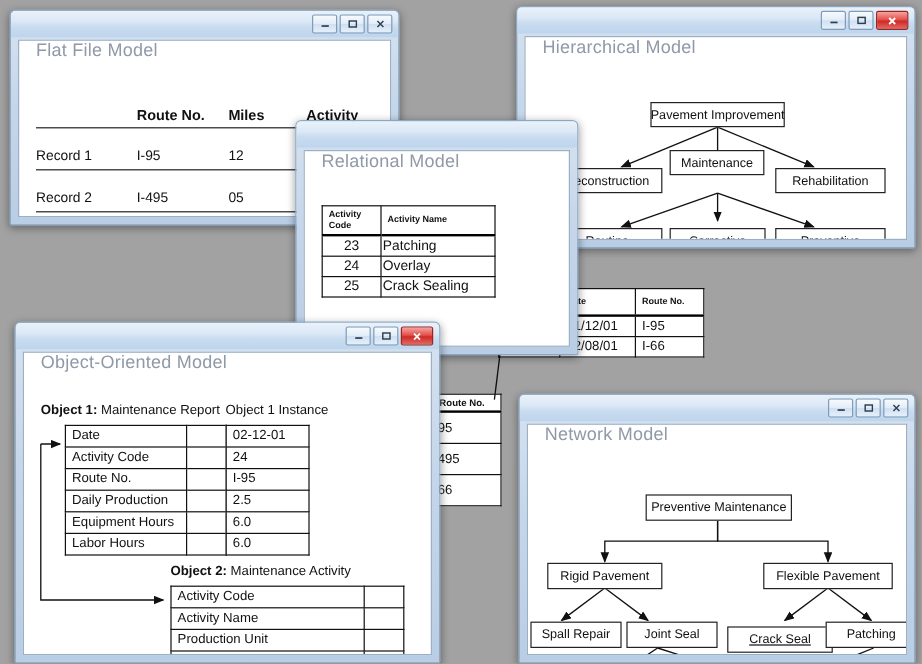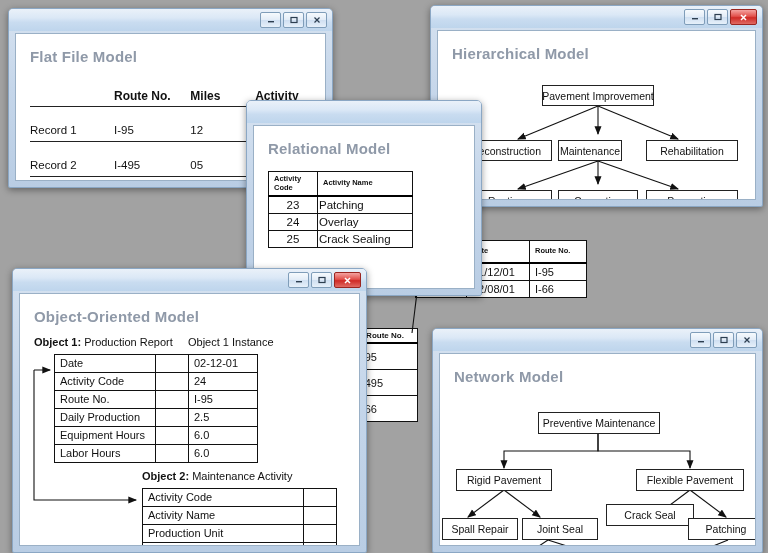--- a/index.html
+++ b/index.html
@@ -36,22 +36,22 @@
     background:linear-gradient(to bottom,#f4a3a0 0%,#e2514c 45%,#cf2a26 55%,#e06a63 100%);
     border-color:#9a2520;color:#fff;
   }
   .btn svg{display:block;}
   .client{
     position:absolute;left:6px;right:6px;top:24px;bottom:6px;
     background:#fff;border:1px solid #9ab0c6;box-sizing:border-box;
     overflow:hidden;
   }
   .wtitle{
-    position:absolute;left:14px;top:14px;
-    font-size:15px;color:#8f99a8;letter-spacing:.2px;white-space:nowrap;font-weight:bold;
+    position:absolute;left:14px;top:0;
+    font-size:15px;color:#8f99a8;letter-spacing:.2px;white-space:nowrap;
   }
   
   #win-flat{left:8px;top:8px;width:325px;height:180px;}
   .ff-table{position:absolute;left:14px;top:42px;width:292px;font-size:11.5px;color:#111;}
   .ff-row{display:flex;align-items:flex-end;height:34px;border-bottom:1.6px solid #222;}
   .ff-row.head{border-bottom:1.6px solid #222;height:30px;}
   .ff-row.head .c{font-weight:bold;font-size:12px;padding-bottom:3px;}
   .ff-row.last{border-bottom:1.6px solid #222;height:30px;}
   .ff-row .c{padding-bottom:5px;}
   .c0{width:88px;}.c1{width:80px;}.c2{width:68px;}.c3{width:70px;}
@@ -232,21 +232,21 @@
       </defs>
       <path d="M160,75 L80,108" stroke="#111" stroke-width="1.1" fill="none" marker-end="url(#ah2)"></path>
       <path d="M160,75 L160,103" stroke="#111" stroke-width="1.1" fill="none" marker-end="url(#ah2)"></path>
       <path d="M160,75 L240,108" stroke="#111" stroke-width="1.1" fill="none" marker-end="url(#ah2)"></path>
       <path d="M160,130 L80,158" stroke="#111" stroke-width="1.1" fill="none" marker-end="url(#ah2)"></path>
       <path d="M160,130 L160,153" stroke="#111" stroke-width="1.1" fill="none" marker-end="url(#ah2)"></path>
       <path d="M160,130 L240,158" stroke="#111" stroke-width="1.1" fill="none" marker-end="url(#ah2)"></path>
     </svg>
     <div class="node" style="left:104px;top:54px;width:112px;height:21px;">Pavement Improvement</div>
     <div class="node" style="left:22px;top:109px;width:92px;height:21px;">Reconstruction</div>
-    <div class="node" style="left:120px;top:109px;width:64px;height:21px;">Maintenance</div>
+    <div class="node" style="left:120px;top:94px;width:79px;height:21px;">Maintenance</div>
     <div class="node" style="left:208px;top:109px;width:92px;height:21px;">Rehabilitation</div>
     <div class="node" style="left:22px;top:159px;width:92px;height:21px;">Routine</div>
     <div class="node" style="left:120px;top:159px;width:80px;height:21px;">Corrective</div>
     <div class="node" style="left:208px;top:159px;width:92px;height:21px;">Preventive</div>
   </div>
 </div>
 
 <div class="win" id="win-rel">
   <div class="titlebar"></div>
   <div class="client">
@@ -291,21 +291,21 @@
           <svg width="9" height="9">
             <path d="M2,2 L7,7 M7,2 L2,7" stroke="#fff" stroke-width="1.5"></path>
           </svg>
         </div>
     </div>
   </div>
   <div class="client">
     <div class="wtitle">Object-Oriented Model</div>
 
     <div class="oo-h" style="left:14px;top:42px;">
-      <b>Object 1:</b><span> Production Report</span>
+      <b>Object 1:</b><span> Maintenance Report</span>
     </div>
     <div class="oo-h" style="left:168px;top:42px;">Object 1 Instance</div>
 
     <table class="oo-tbl" style="left:34px;top:60px;">
       <tbody>
           <tr>
             <td style="width:90px;">Date</td>
             <td style="width:22px;">&nbsp;</td>
           </tr>
       <tr>
@@ -431,16 +431,16 @@
 
       <path d="M108,186 L66,214" stroke="#111" stroke-width="1.1" fill="none" marker-end="url(#ah4)"></path>
       <path d="M108,186 L196,214" stroke="#111" stroke-width="1.1" fill="none" marker-end="url(#ah4)"></path>
       <path d="M288,186 L214,216" stroke="#111" stroke-width="1.1" fill="none" marker-end="url(#ah4)"></path>
     </svg>
     <div class="node" style="left:16px;top:115px;width:96px;height:22px;">Rigid Pavement</div>
     <div class="node" style="left:98px;top:58px;width:122px;height:22px;">Preventive Maintenance</div>
     <div class="node" style="left:196px;top:115px;width:108px;height:22px;">Flexible Pavement</div>
     <div class="node" style="left:2px;top:164px;width:76px;height:22px;">Spall Repair</div>
     <div class="node" style="left:82px;top:164px;width:76px;height:22px;">Joint Seal</div>
-    <div class="node" style="left:166px;top:150px;width:88px;height:22px;">Crack Seal</div>
+    <div class="node" style="left:166px;top:168px;width:88px;height:22px;text-decoration:underline;">Crack Seal</div>
     <div class="node" style="left:248px;top:164px;width:76px;height:22px;">Patching</div>
   </div>
 </div>
 
 </body></html>

